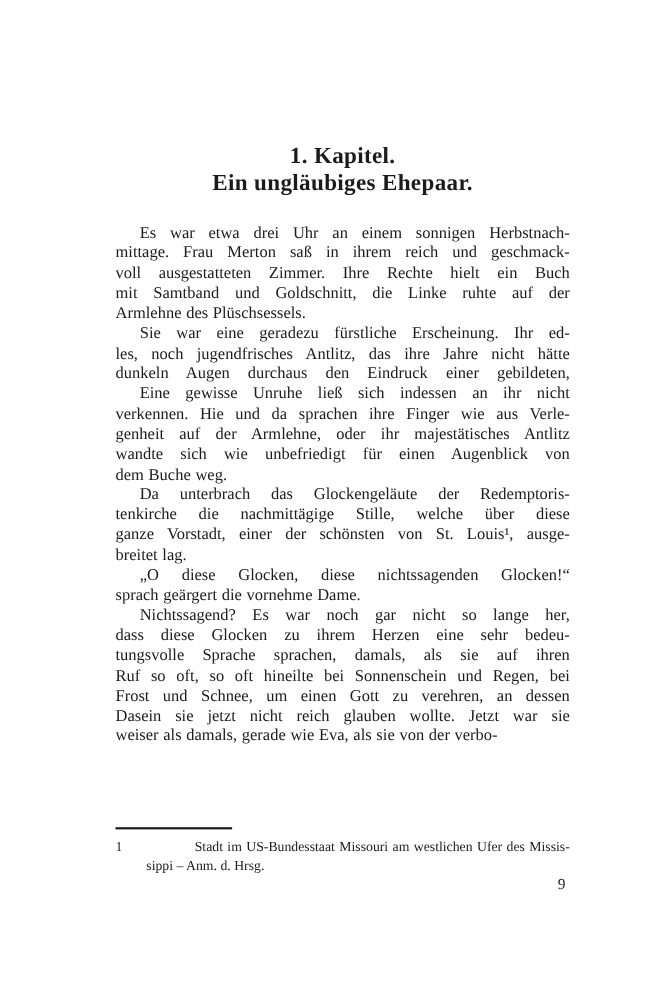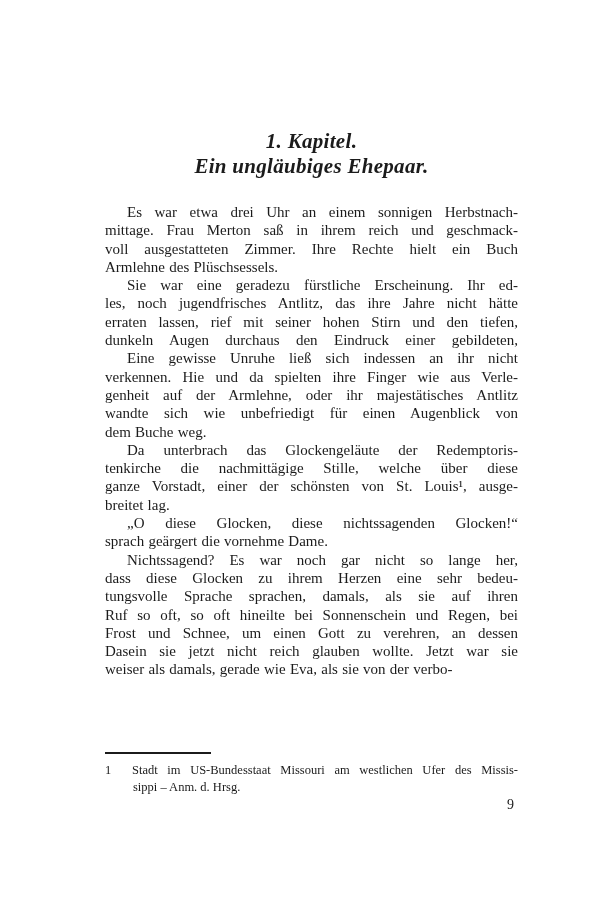--- a/index.html
+++ b/index.html
@@ -23,21 +23,20 @@
     width: 413px;
   }
   .chapter-title {
     margin: 0;
     padding-top: 129px;
     text-align: center;
     font-size: 21px;
     line-height: 25px;
     font-weight: bold;
     letter-spacing: 0.3px;
-    font-style: italic;
   }
   .title-line { display: block; }
   .body-text {
     margin-top: 24px;
     font-size: 15px;
     line-height: 18.3px;
     word-spacing: 0.5px;
   }
   .paragraph { margin: 0; }
   .line {
@@ -62,20 +61,21 @@
   }
   .fn-line.first { display: flex; }
   .fn-marker {
     width: 27px;
     flex-shrink: 0;
   }
   .fn-text {
     flex: 1;
     text-align: justify;
     text-align-last: justify;
+    margin-left: 45px;
   }
   .fn-line.cont { margin-left: 28px; }
   .page-number {
     position: absolute;
     top: 797px;
     left: 105px;
     width: 409px;
     text-align: right;
     font-size: 14px;
   }
@@ -87,31 +87,31 @@
   <div class="content">
     <h1 class="chapter-title">
       <span class="title-line">1. Kapitel.</span>
       <span class="title-line">Ein ungläubiges Ehepaar.</span>
     </h1>
     <div class="body-text">
         <div class="paragraph">
           <div class="line first">Es war etwa drei Uhr an einem sonnigen Herbstnach-</div>
           <div class="line">mittage. Frau Merton saß in ihrem reich und geschmack-</div>
           <div class="line">voll ausgestatteten Zimmer. Ihre Rechte hielt ein Buch</div>
+          <div class="line">mit Samtband und Goldschnitt, die Linke ruhte auf der</div>
           <div class="line last">Armlehne des Plüschsessels.</div>
         </div>
         <div class="paragraph">
           <div class="line first">Sie war eine geradezu fürstliche Erscheinung. Ihr ed-</div>
           <div class="line">les, noch jugendfrisches Antlitz, das ihre Jahre nicht hätte</div>
-          <div class="line">erraten lassen, rief mit seiner hohen Stirn und den tiefen,</div>
           <div class="line">dunkeln Augen durchaus den Eindruck einer gebildeten,</div>
         </div>
         <div class="paragraph">
           <div class="line first">Eine gewisse Unruhe ließ sich indessen an ihr nicht</div>
-          <div class="line">verkennen. Hie und da spielten ihre Finger wie aus Verle-</div>
+          <div class="line">verkennen. Hie und da sprachen ihre Finger wie aus Verle-</div>
           <div class="line">genheit auf der Armlehne, oder ihr majestätisches Antlitz</div>
           <div class="line">wandte sich wie unbefriedigt für einen Augenblick von</div>
           <div class="line last">dem Buche weg.</div>
         </div>
         <div class="paragraph">
           <div class="line first">Da unterbrach das Glockengeläute der Redemptoris-</div>
           <div class="line">tenkirche die nachmittägige Stille, welche über diese</div>
           <div class="line">ganze Vorstadt, einer der schönsten von St. Louis¹, ausge-</div>
           <div class="line last">breitet lag.</div>
         </div>

